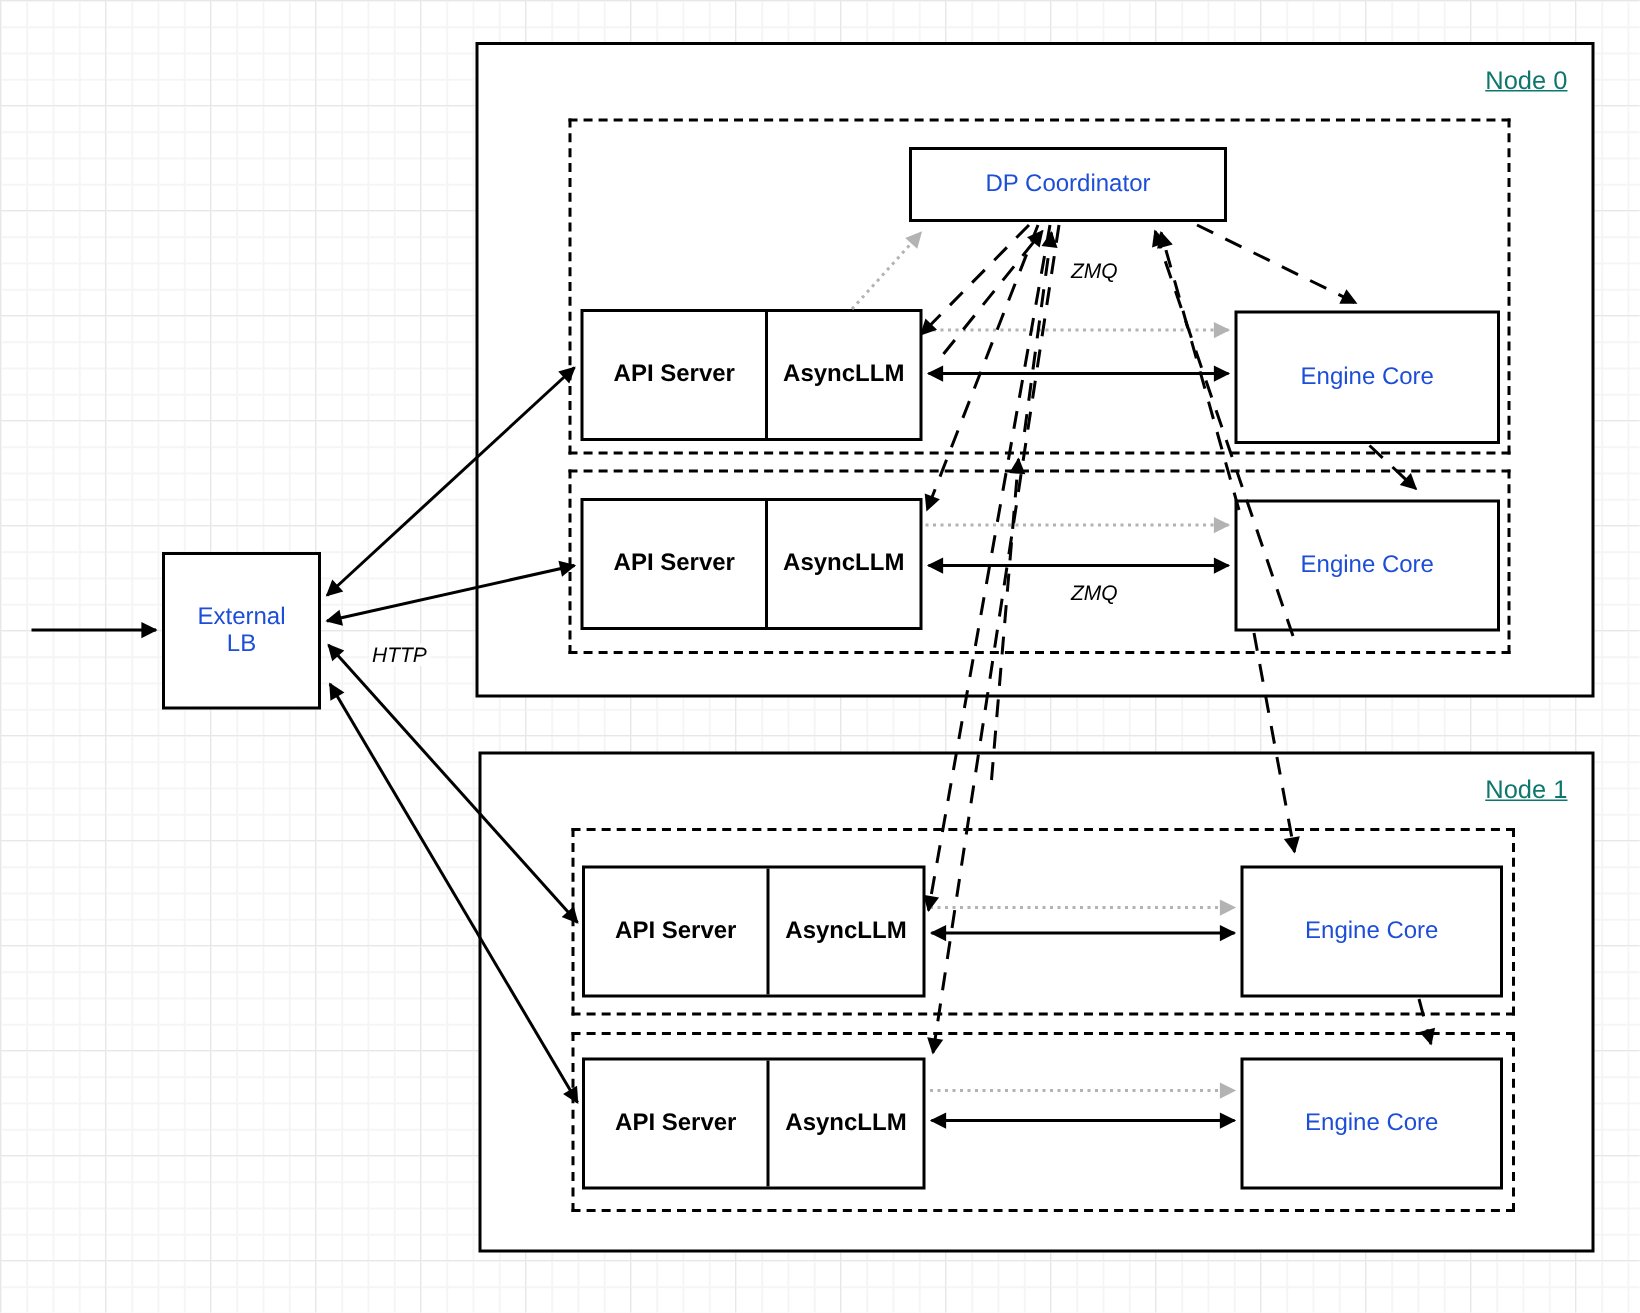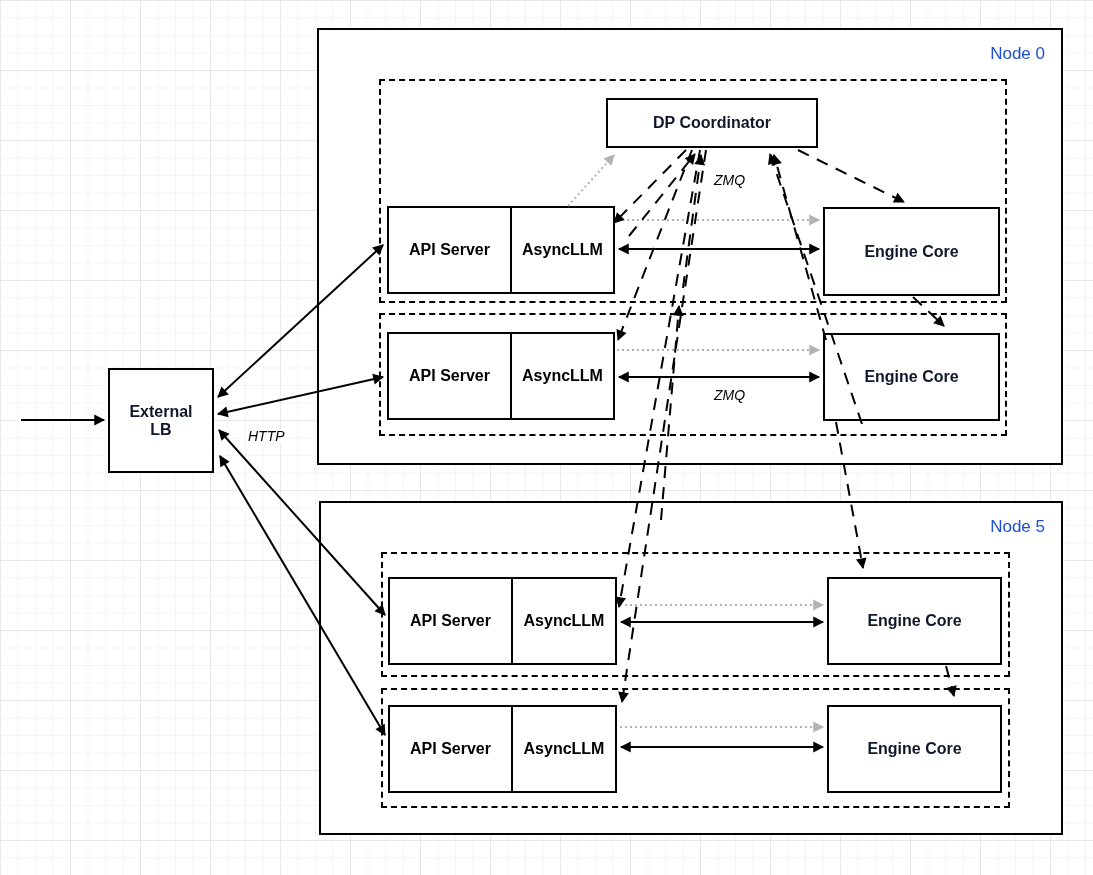--- a/index.html
+++ b/index.html
@@ -10,41 +10,41 @@
     background-image:
       linear-gradient(#e7e7e7 1px, transparent 1px),
       linear-gradient(90deg,#e7e7e7 1px, transparent 1px),
       linear-gradient(#f5f5f5 1px, transparent 1px),
       linear-gradient(90deg,#f5f5f5 1px, transparent 1px);
     background-size:70px 70px,70px 70px,17.5px 17.5px,17.5px 17.5px;
   }
   .box{position:absolute;background:#fff;border:2px solid #000;box-sizing:border-box;}
   .dashedbox{position:absolute;border:2px dashed #000;box-sizing:border-box;background:transparent;}
   .nodebox{position:absolute;background:#fff;border:2px solid #000;box-sizing:border-box;}
-  .node-label{position:absolute;top:14px;right:16px;font-size:17px;color:#1d4ed8;}
+  .node-label{position:absolute;top:14px;right:16px;font-size:17px;color:#0f766e;text-decoration:underline;}
   .centered{display:flex;align-items:center;justify-content:center;text-align:center;}
   .cellpair{display:grid;grid-template-columns:123px 1fr;font-weight:bold;}
   .cellpair.n1{grid-template-columns:123px 1fr;}
   .cell{display:flex;align-items:center;justify-content:center;font-size:16px;color:#000;}
   .cell.first{border-right:2px solid #000;}
-  .lbl{font-size:16px;color:#0f172a;font-weight:bold;}
+  .lbl{font-size:16px;color:#1d4ed8;}
   .edge-label{position:absolute;font-size:14px;color:#000;background:rgba(255,255,255,0.85);padding:0 2px;line-height:1.1;font-style:italic;}
   svg.wires{position:absolute;left:0;top:0;pointer-events:none;}
 </style>
 </head>
 <body>
 
 <div class="canvas">
 
   <div class="nodebox" style="left:317px;top:28px;width:746px;height:437px;">
     <div class="node-label">Node 0</div>
   </div>
 
   <div class="nodebox" style="left:319px;top:501px;width:744px;height:334px;">
-    <div class="node-label">Node 5</div>
+    <div class="node-label">Node 1</div>
   </div>
 
   <div class="dashedbox" style="left:379px;top:79px;width:628px;height:224px;"></div>
   <div class="dashedbox" style="left:379px;top:313px;width:628px;height:123px;"></div>
 
   <div class="dashedbox" style="left:381px;top:552px;width:629px;height:125px;"></div>
   <div class="dashedbox" style="left:381px;top:688px;width:629px;height:120px;"></div>
 
   <div class="box centered" style="left:606px;top:98px;width:212px;height:50px;">
     <span class="lbl">DP Coordinator</span>

